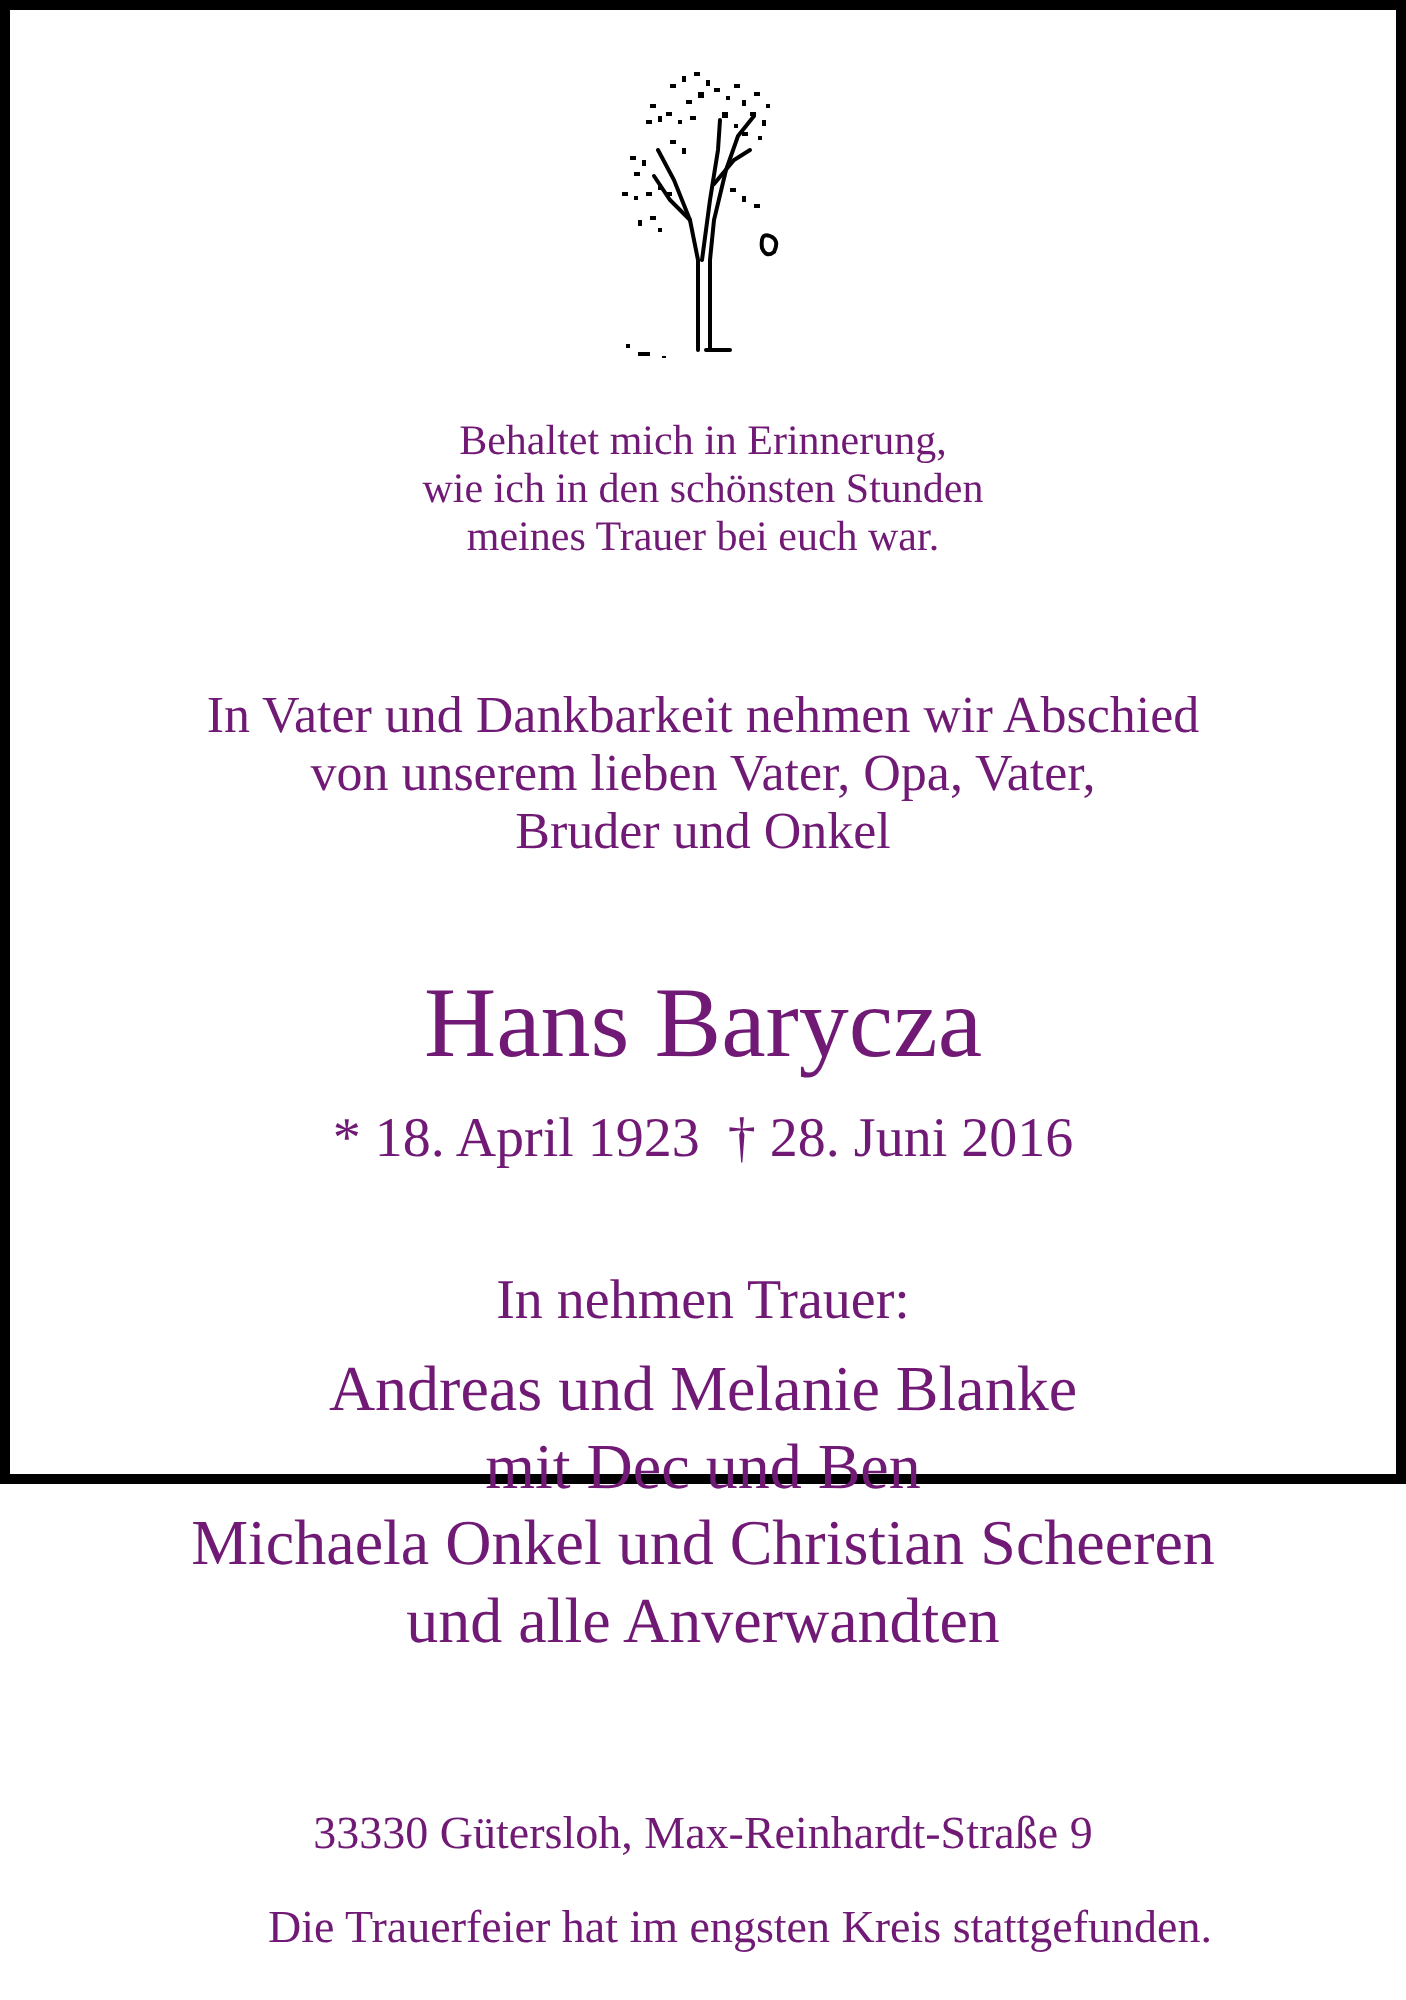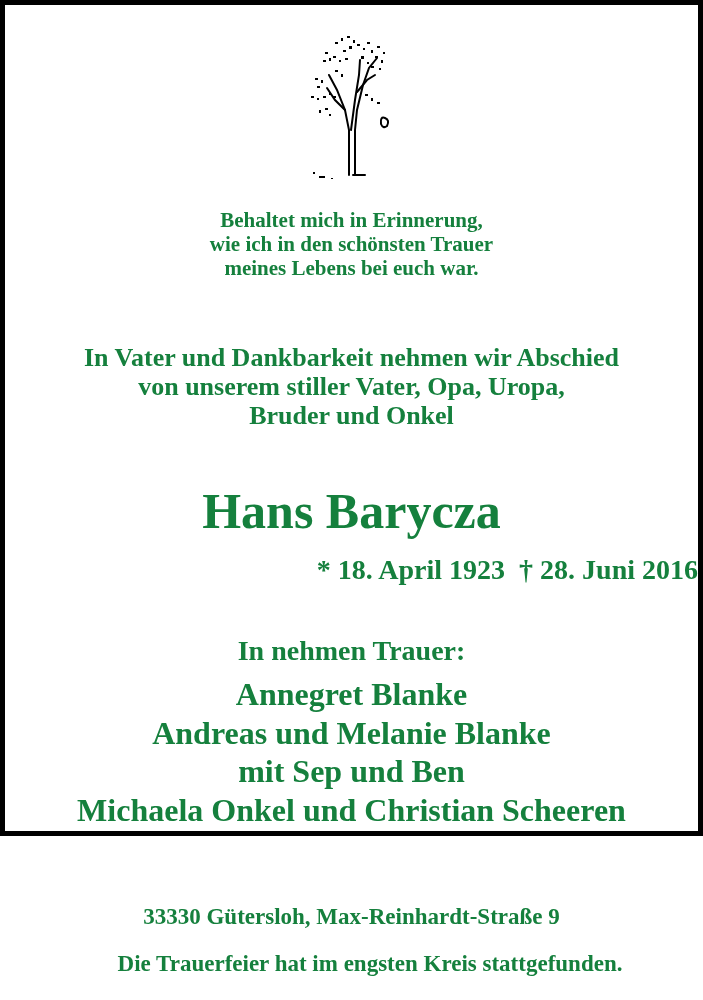--- a/index.html
+++ b/index.html
@@ -1,32 +1,31 @@
 <!DOCTYPE html>
 <html><head>
   <meta charset="utf-8">
   <style>
     html, body { margin: 0; padding: 0; background: #ffffff; }
     body { width: 703px; height: 1000px; overflow: hidden; }
     .card {
       position: relative;
-      width: 703px; height: 836px;
+      width: 703px; height: 742px;
       box-sizing: border-box;
       border: 5px solid #000000;
       background: #ffffff;
       font-family: "Liberation Serif", "DejaVu Serif", serif;
-      color: #15803d;
-      font-weight: bold;
+      color: #701a75;
     }
     .abs { position: absolute; left: 0; right: 0; text-align: center; white-space: nowrap; }
     .tree { position: absolute; left: 300px; top: 25px; width: 100px; height: 150px; }
     .verse { top: 203px; font-size: 21px; line-height: 24px; }
     .intro { top: 338px; font-size: 26px; line-height: 29px; }
     .name { top: 466px; font-size: 50px; line-height: 80px; }
-    .dates { top: 549px; font-size: 28px; line-height: 32px; text-align: right; }
+    .dates { top: 549px; font-size: 28px; line-height: 32px; }
     .mourn-head { top: 629px; font-size: 28px; line-height: 34px; }
     .mourners { top: 670px; font-size: 32px; line-height: 38.5px; }
     .address { top: 898px; font-size: 23px; line-height: 28px; }
     .note { top: 945px; font-size: 23px; line-height: 28px; padding-left: 37px; }
     .line { display: block; }
   </style>
 </head>
 <body>
 
 <div class="card">
@@ -86,39 +85,39 @@
         <rect x="30" y="40" width="3" height="2"></rect>
       <rect x="36" y="44" width="2" height="3"></rect>
         <rect x="26" y="148" width="2" height="1"></rect>
         <rect x="8" y="142" width="2" height="2"></rect>
       <rect x="14" y="146" width="6" height="2"></rect>
     </g>
   </svg>
 
   <div class="abs verse">
     <span class="line">Behaltet mich in Erinnerung,</span>
-    <span class="line">wie ich in den schönsten Trauer</span>
-    <span class="line">meines Lebens bei euch war.</span>
+    <span class="line">wie ich in den schönsten Stunden</span>
+    <span class="line">meines Trauer bei euch war.</span>
   </div>
 
   <div class="abs intro">
     <span class="line">In Vater und Dankbarkeit nehmen wir Abschied</span>
-    <span class="line">von unserem stiller Vater, Opa, Uropa,</span>
+    <span class="line">von unserem lieben Vater, Opa, Vater,</span>
     <span class="line">Bruder und Onkel</span>
   </div>
 
   <div class="abs name">Hans Barycza</div>
 
   <div class="abs dates" style="white-space: pre;">* 18. April 1923  † 28. Juni 2016</div>
 
   <div class="abs mourn-head">In nehmen Trauer:</div>
 
   <div class="abs mourners">
-    <span class="line">Annegret Blanke</span>
     <span class="line">Andreas und Melanie Blanke</span>
-    <span class="line">mit Sep und Ben</span>
+    <span class="line">mit Dec und Ben</span>
     <span class="line">Michaela Onkel und Christian Scheeren</span>
+    <span class="line">und alle Anverwandten</span>
   </div>
 
   <div class="abs address">33330 Gütersloh, Max-Reinhardt-Straße 9</div>
 
   <div class="abs note">Die Trauerfeier hat im engsten Kreis stattgefunden.</div>
 </div>
 
 </body></html>

